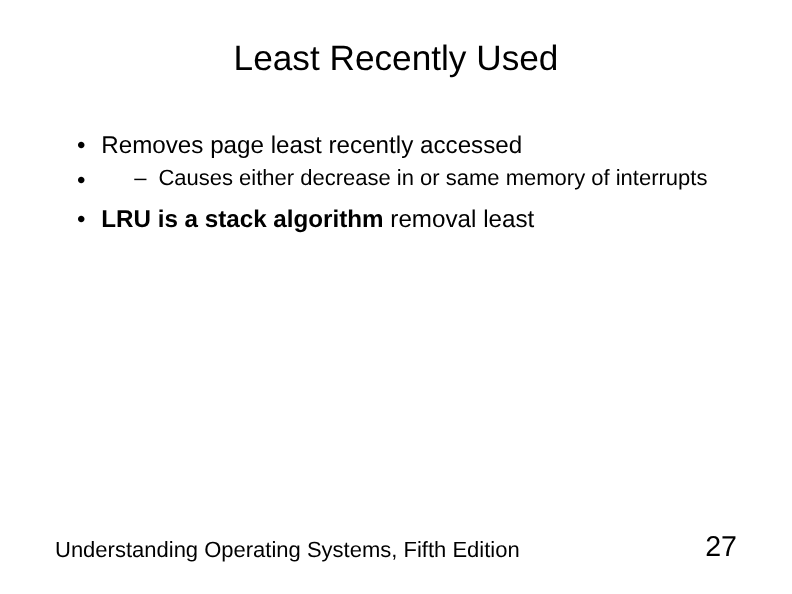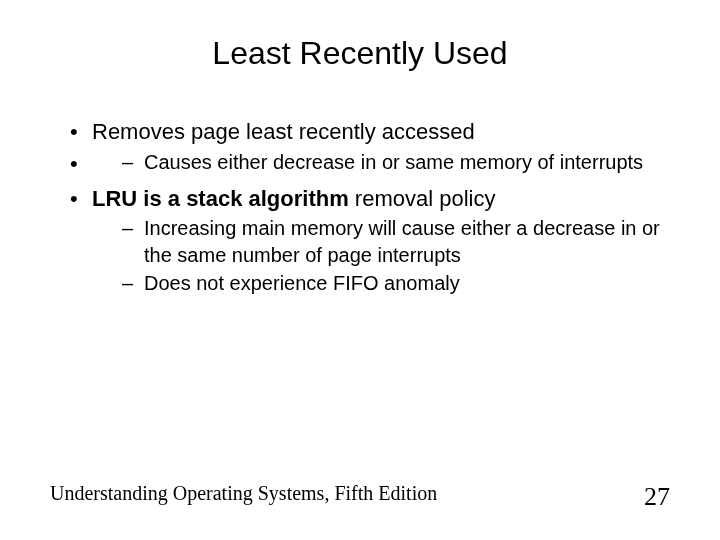--- a/index.html
+++ b/index.html
@@ -5,21 +5,21 @@
   * { margin: 0; padding: 0; box-sizing: border-box; }
   html, body { width: 720px; height: 540px; background: #fff; font-family: Arial, Helvetica, sans-serif; color: #000; }
   .slide { width: 720px; height: 540px; position: relative; padding: 30px 50px 40px 50px; }
   .title { font-size: 32px; text-align: center; margin-top: 5px; margin-bottom: 45px; font-weight: normal; }
   ul.level1 { list-style: none; padding-left: 20px; }
   ul.level1 > li { font-size: 22px; line-height: 1.35; margin-bottom: 2px; position: relative; padding-left: 22px; }
   ul.level1 > li::before { content: "•"; position: absolute; left: 0; top: 0; }
   ul.level2 { list-style: none; padding-left: 30px; margin-top: 2px; margin-bottom: 8px; }
   ul.level2 > li { font-size: 20px; line-height: 1.35; position: relative; padding-left: 22px; margin-bottom: 1px; }
   ul.level2 > li::before { content: "–"; position: absolute; left: 0; top: 0; }
-  .footer { position: absolute; bottom: 28px; left: 50px; right: 50px; display: flex; justify-content: space-between; align-items: flex-start; font-family: Liberation Serif, serif; }
+  .footer { position: absolute; bottom: 28px; left: 50px; right: 50px; display: flex; justify-content: space-between; align-items: flex-end; }
   .footer-left { font-size: 20px; }
   .footer-right { font-size: 26px; }
   .bold { font-weight: bold; text-align: center; }
 </style>
 </head>
 <body>
 
 <div class="slide">
   <h1 class="title">Least Recently Used</h1>
 
@@ -28,29 +28,21 @@
       <span>Removes page least recently accessed</span>
     </li>
     <li>
       <ul class="level2">
         <li>
           <span>Causes either decrease in or same memory of interrupts</span>
         </li>
       </ul>
     </li>
     <li>
-      <span class="bold">LRU is a stack algorithm</span><span> removal policy</span>
-      <ul class="level2">
-        <li>
-          <span>Increasing main memory will cause either a decrease in or the same number of page interrupts</span>
-        </li>
-        <li>
-          <span>Does not experience FIFO anomaly</span>
-        </li>
-      </ul>
+      <span class="bold">LRU is a stack algorithm</span><span> removal least</span>
     </li>
   </ul>
 
   <div class="footer">
     <span class="footer-left">Understanding Operating Systems, Fifth Edition</span>
     <span class="footer-right">27</span>
   </div>
 </div>
 
 </body></html>

